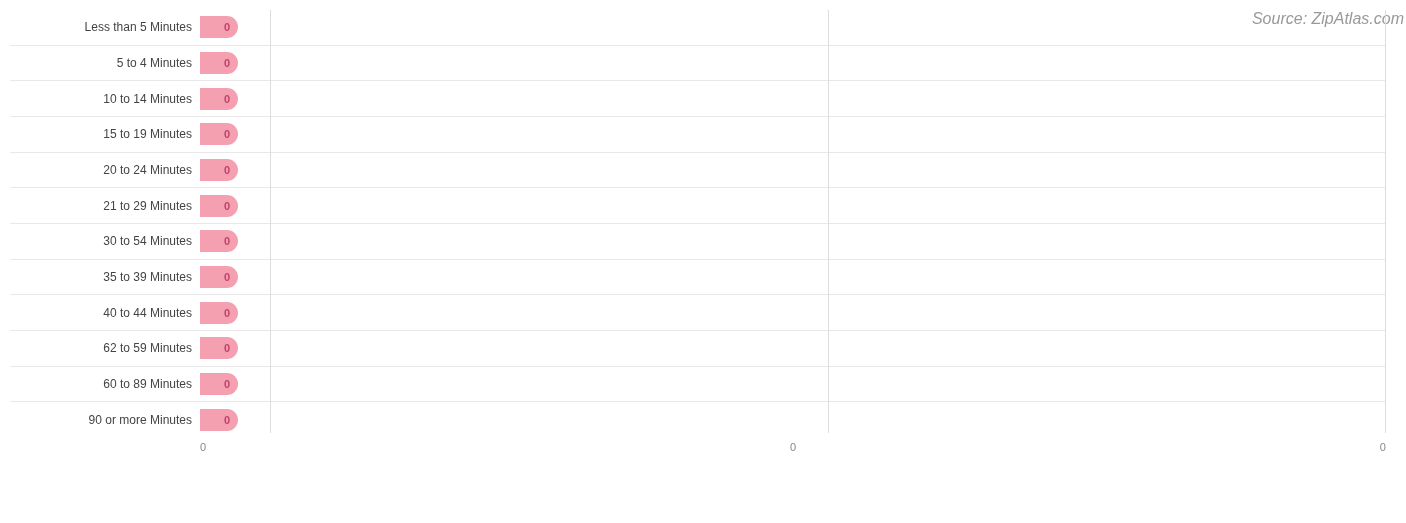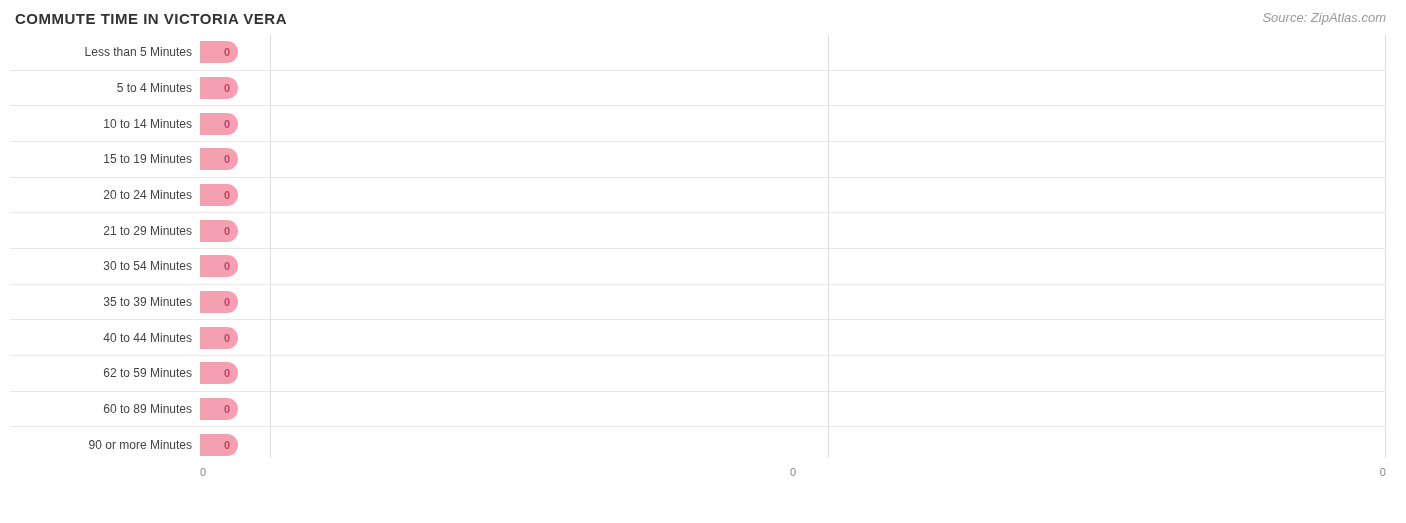--- a/index.html
+++ b/index.html
@@ -21,22 +21,22 @@
       font-weight: bold;
       color: #333;
       text-transform: uppercase;
       letter-spacing: 0.5px;
       margin-bottom: 8px;
       padding-left: 5px;
     }
     .source-label {
       position: absolute;
       top: 10px;
-      right: 20px;
-      font-size: 13px;
+      right: 2px;
+      font-size: 16px;
       color: #999;
       font-style: italic;
     }
     .chart-area {
       display: flex;
       flex-direction: column;
       width: 100%;
       height: calc(100% - 30px);
       position: relative;
     }
@@ -118,21 +118,20 @@
       text-align: right;
     }
     .x-tick-middle {
       text-align: center;
     }
   </style>
 </head>
 <body>
 
 <div class="chart-container">
-  <div class="chart-title">COMMUTE TIME IN VICTORIA VERA</div>
   <div class="source-label">Source: ZipAtlas.com</div>
 
   <div class="chart-area">
     <div class="grid-lines">
       <div class="grid-line"></div>
       <div class="grid-line"></div>
       <div class="grid-line"></div>
     </div>
 
     <div class="rows-container" id="rows-container">

